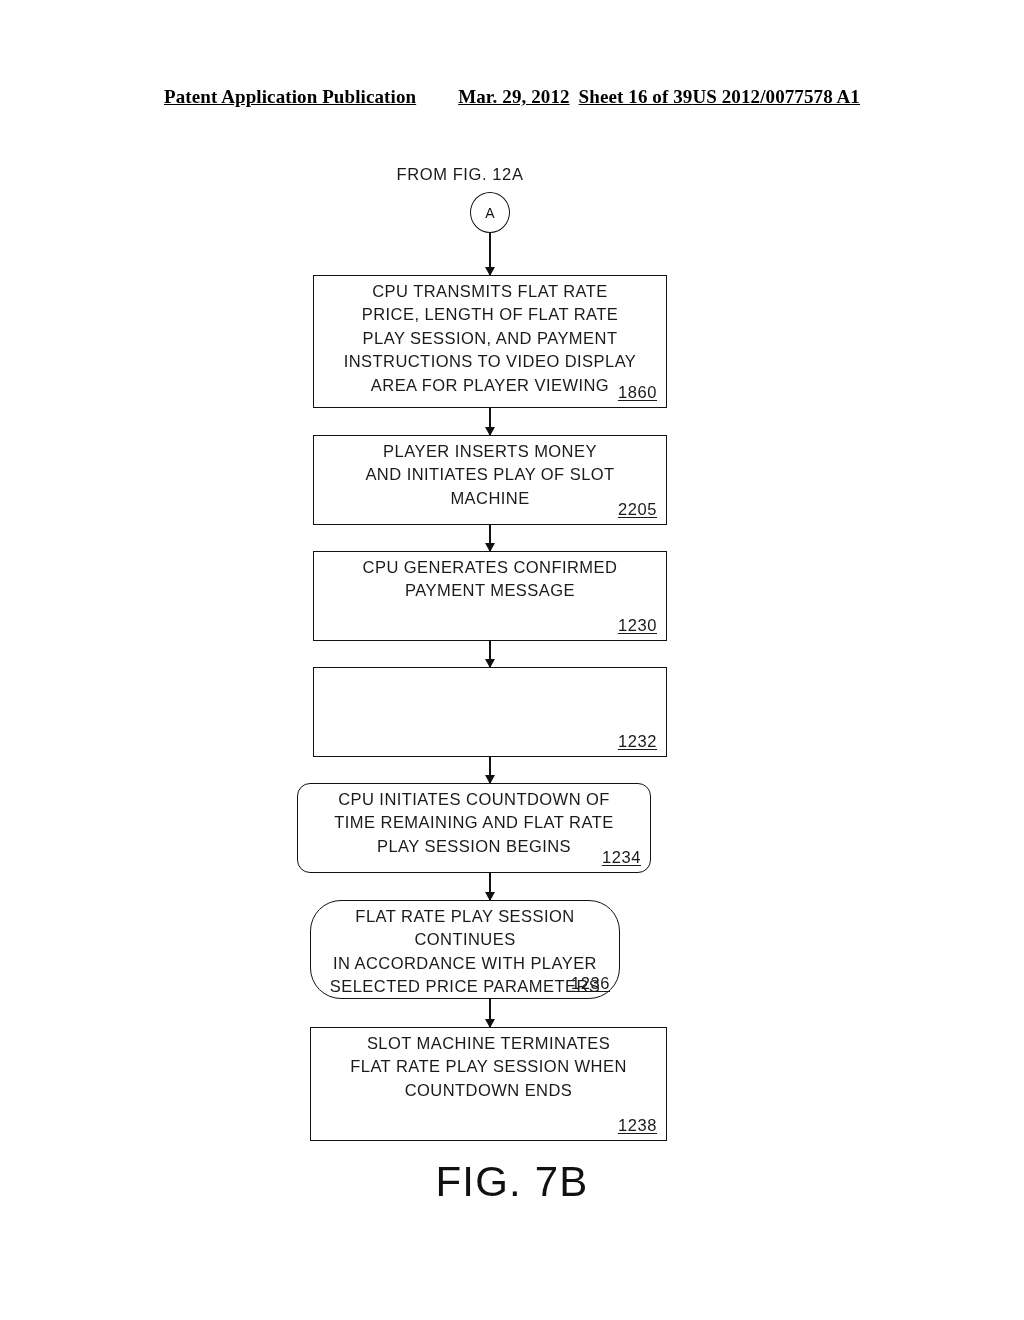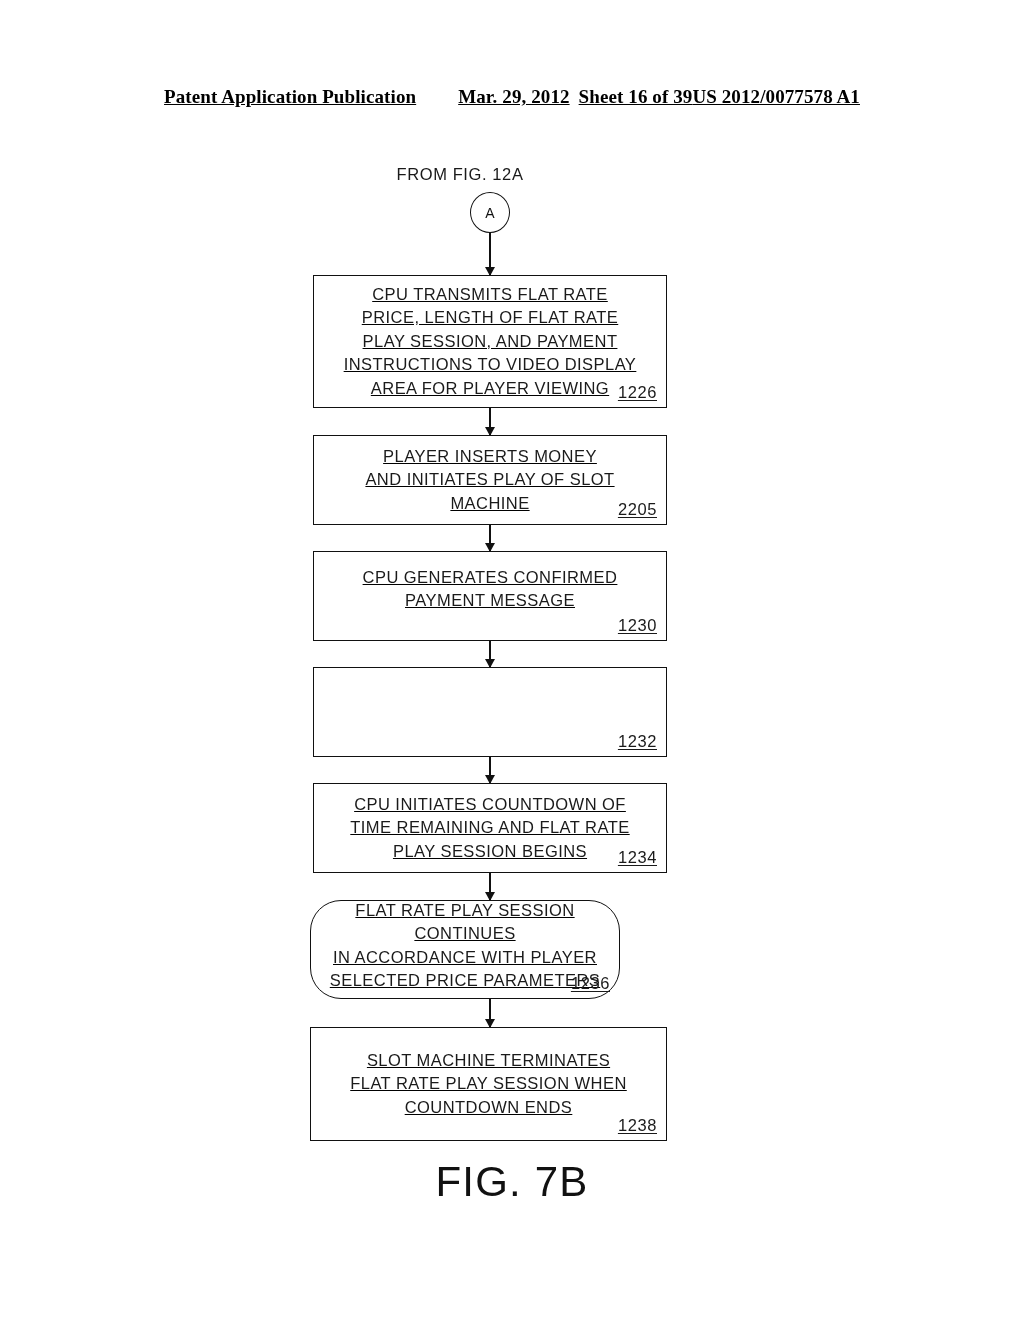--- a/index.html
+++ b/index.html
@@ -97,23 +97,22 @@
   }
 
   
   .box {
     position: absolute;
     box-sizing: border-box;
     border: 1.7px solid #111;
     background: #ffffff;
     display: flex;
     flex-direction: column;
-    justify-content: center;
+    justify-content: flex-start;
     padding: 4px 12px 4px 12px;
-    text-decoration: underline;
   }
   .box-text {
     text-align: center;
     font-size: 16.5px;
     line-height: 1.42;
     letter-spacing: 0.45px;
     color: #1a1a1a;
     white-space: pre-line;
   }
   
@@ -159,21 +158,21 @@
   </div>
 
   <div class="arrow" style="top:233px;height:42px;"></div>
 
   <div class="box" style="left:313px; top:275px; width:354px; height:133px;">
     <div class="box-text">CPU TRANSMITS FLAT RATE
 PRICE, LENGTH OF FLAT RATE
 PLAY SESSION, AND PAYMENT
 INSTRUCTIONS TO VIDEO DISPLAY
 AREA FOR PLAYER VIEWING</div>
-    <div class="ref-num">1226</div>
+    <div class="ref-num">1860</div>
   </div>
 
   <div class="arrow" style="top:408px;height:27px;"></div>
 
   <div class="box" style="left:313px; top:435px; width:354px; height:90px;">
     <div class="box-text">PLAYER INSERTS MONEY
 AND INITIATES PLAY OF SLOT
 MACHINE</div>
     <div class="ref-num">2205</div>
   </div>
@@ -187,21 +186,21 @@
   </div>
 
   <div class="arrow" style="top:641px;height:26px;"></div>
 
   <div class="box" style="left:313px; top:667px; width:354px; height:90px;">
     <div class="ref-num">1232</div>
   </div>
 
   <div class="arrow" style="top:757px;height:26px;"></div>
 
-  <div class="box" style="left:313px; top:783px; width:354px; height:90px;">
+  <div class="box" style="left:297px; top:783px; width:354px; height:90px;border-radius:13px;">
     <div class="box-text">CPU INITIATES COUNTDOWN OF
 TIME REMAINING AND FLAT RATE
 PLAY SESSION BEGINS</div>
     <div class="ref-num">1234</div>
   </div>
 
   <div class="arrow" style="top:873px;height:27px;"></div>
 
   <div class="box" style="left:310px; top:900px; width:310px; height:99px;border-radius:31px;">
     <div class="box-text" style="margin-bottom:8px;">FLAT RATE PLAY SESSION CONTINUES

